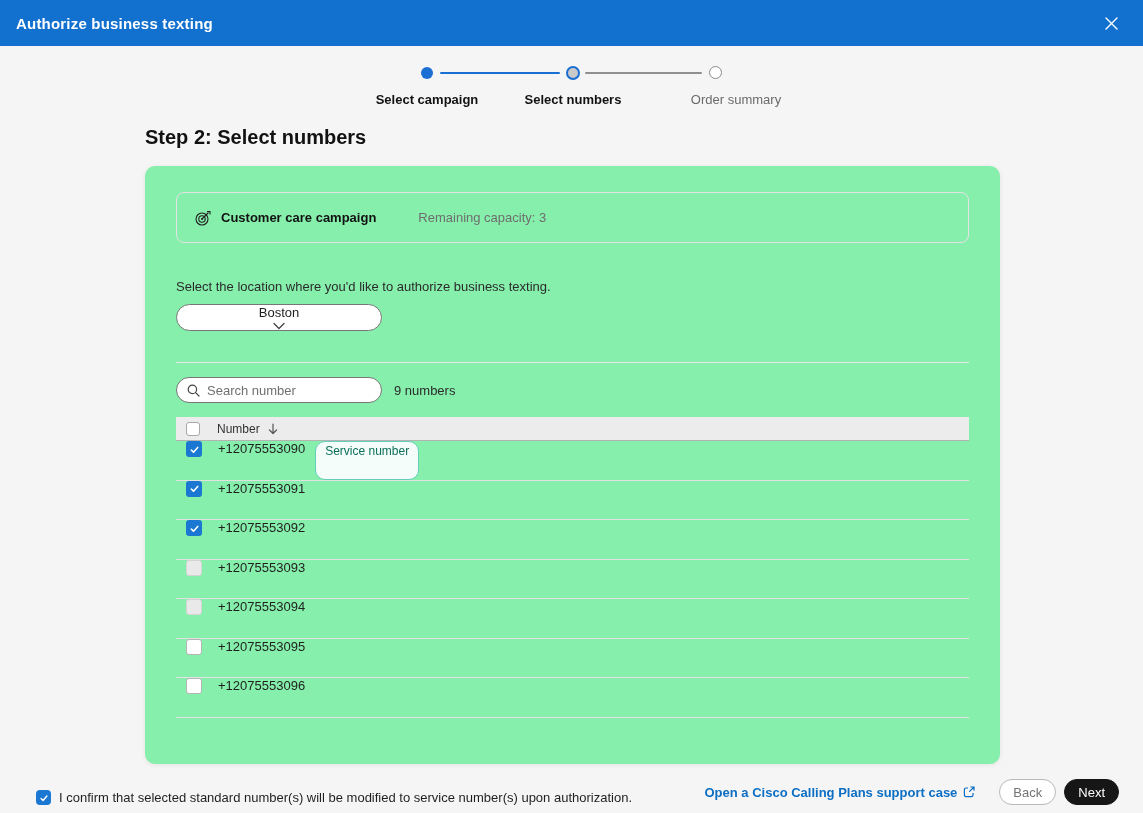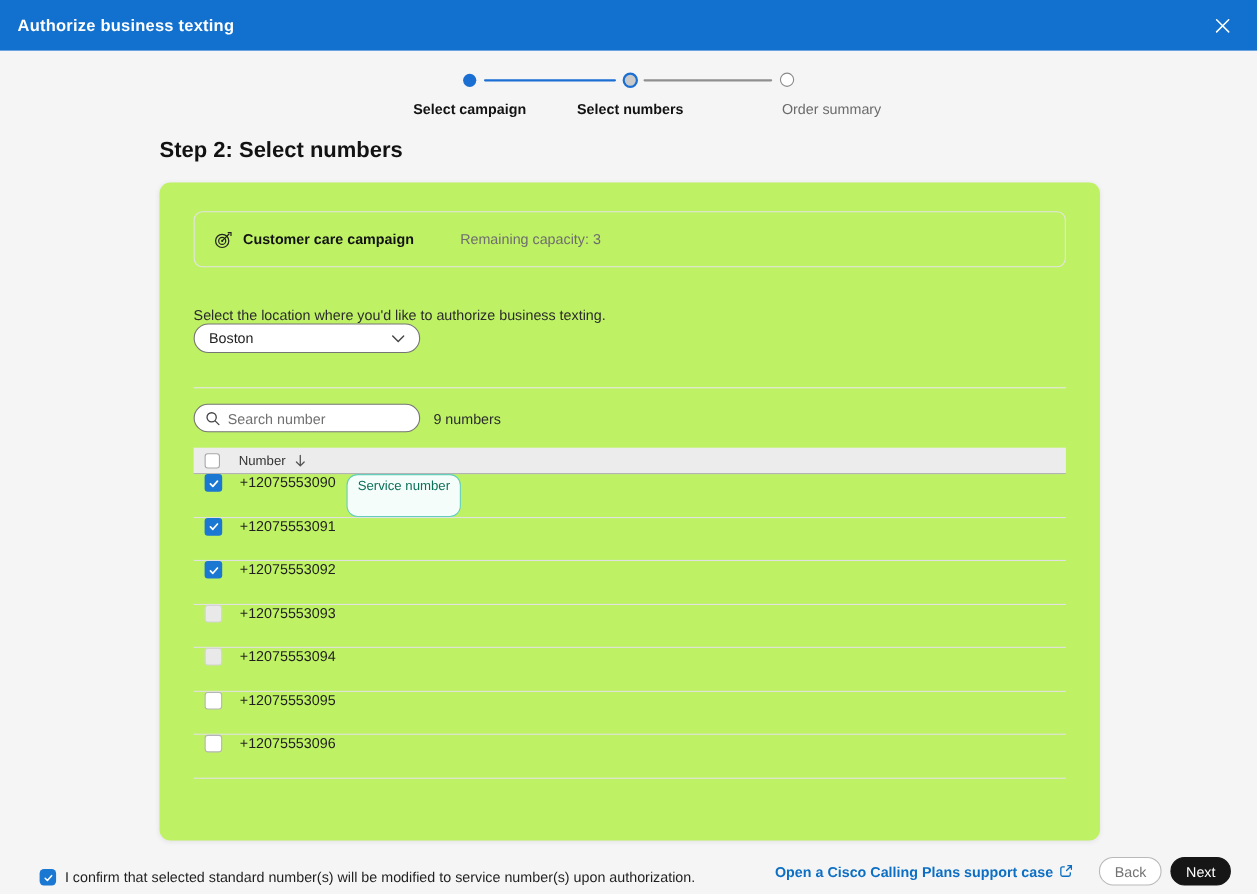--- a/index.html
+++ b/index.html
@@ -19,34 +19,34 @@
   .dot { position:absolute; border-radius:50%; }
   .dot-done { left:421px; top:21px; width:12px; height:12px; background:#1B6FD3; }
   .dot-current { left:566px; top:20px; width:14px; height:14px; border:2px solid #1B6FD3; background:#c9c9c9; }
   .dot-upcoming { left:709px; top:20px; width:13px; height:13px; border:1.5px solid #8a8a8a; background:#fff; }
   .connector { position:absolute; height:2px; top:26px; border-radius:1px; }
   .connector-1 { left:440px; width:120px; background:#1B6FD3; }
   .connector-2 { left:585px; width:117px; background:#8f8f8f; }
   .step-label { position:absolute; top:46px; transform:translateX(-50%); white-space:nowrap; font-size:13px; }
   .step-label.bold { font-weight:bold; color:#121212; }
   .step-label.muted { color:#6b6b6b; }
-  .sl-1 { left:427px; } .sl-2 { left:573px; } .sl-3 { left:756px; }
+  .sl-1 { left:427px; } .sl-2 { left:573px; } .sl-3 { left:736px; }
   
   .page-heading { margin:8px 0 0 145px; font-size:20px; font-weight:bold; color:#121212; }
   
-  .card { width:855px; height:598px; margin:17px 0 0 145px; background:#bef264;
+  .card { width:855px; height:598px; margin:17px 0 0 145px; background:#86efac;
     border-radius:10px; box-shadow:0 1px 5px rgba(0,0,0,.08); padding:26px 31px; }
   .campaign-box { height:51px; border:1px solid #e3e3e3; border-radius:8px;
     display:flex; align-items:center; padding:0 17px; }
   .campaign-name { font-weight:bold; margin-left:9px; color:#121212; }
   .campaign-capacity { margin-left:42px; color:#6e6e6e; }
   .location-label { margin-top:36px; color:#2b2b2b; }
-  .select-box { margin-top:0; width:206px; height:27px; border:1px solid #767676;
+  .select-box { margin-top:10px; width:206px; height:27px; border:1px solid #767676;
     border-radius:14px; display:flex; align-items:center; justify-content:space-between;
-    padding:0 13px; cursor:pointer; background:#fff; }
+    padding:0 13px; cursor:pointer; background:#fff;flex-direction:column; }
   .divider { margin-top:31px; height:1px; background:#e7e7e7; }
   .search-row { margin-top:14px; display:flex; align-items:center; }
   .search-box { width:206px; height:26px; border:1px solid #767676; border-radius:13px;
     display:flex; align-items:center; padding:0 10px; background:#fff; }
   .search-box input { border:none; outline:none; flex:1; margin-left:7px; font-size:13px;
     font-family:inherit; color:#1f1f1f; background:transparent; }
   .search-box input::placeholder { color:#707070; }
   .numbers-count { margin-left:12px; color:#2b2b2b; }
   
   .table { margin-top:14px; }

